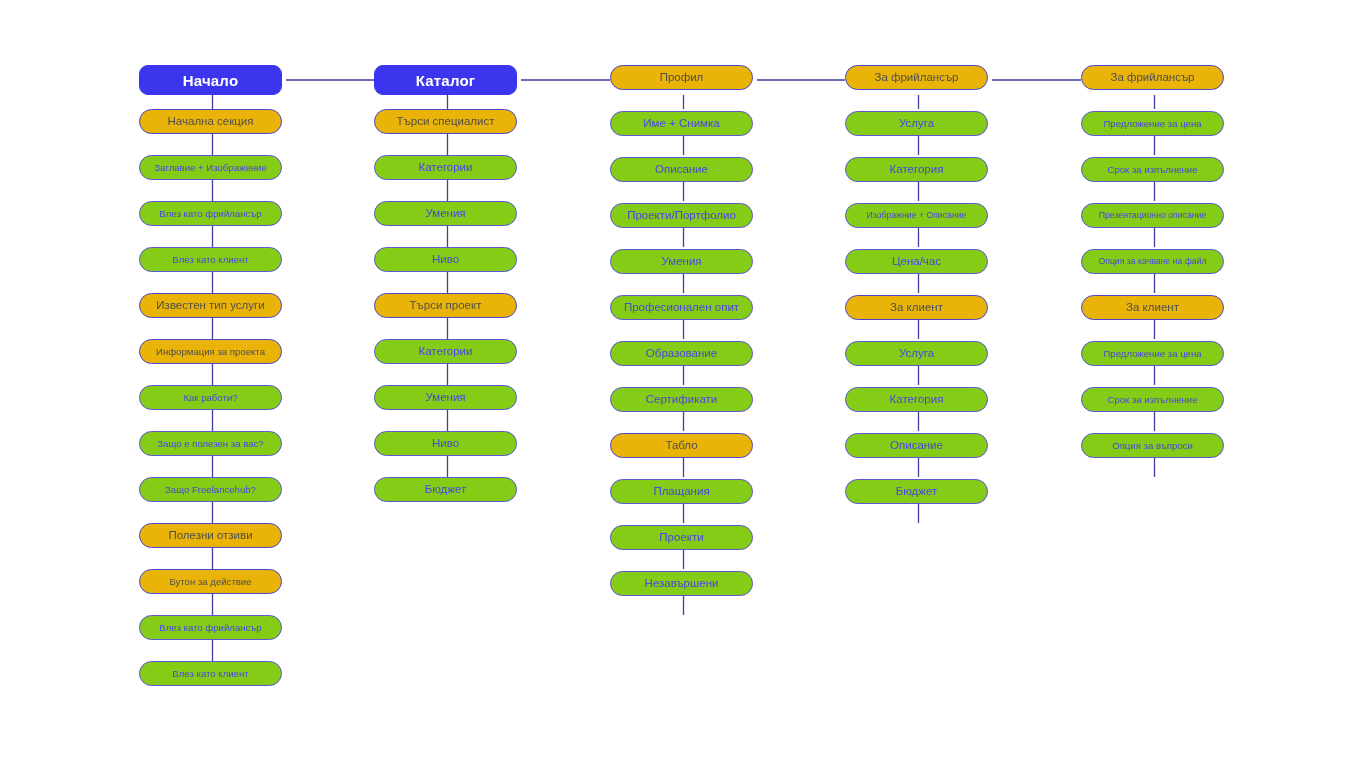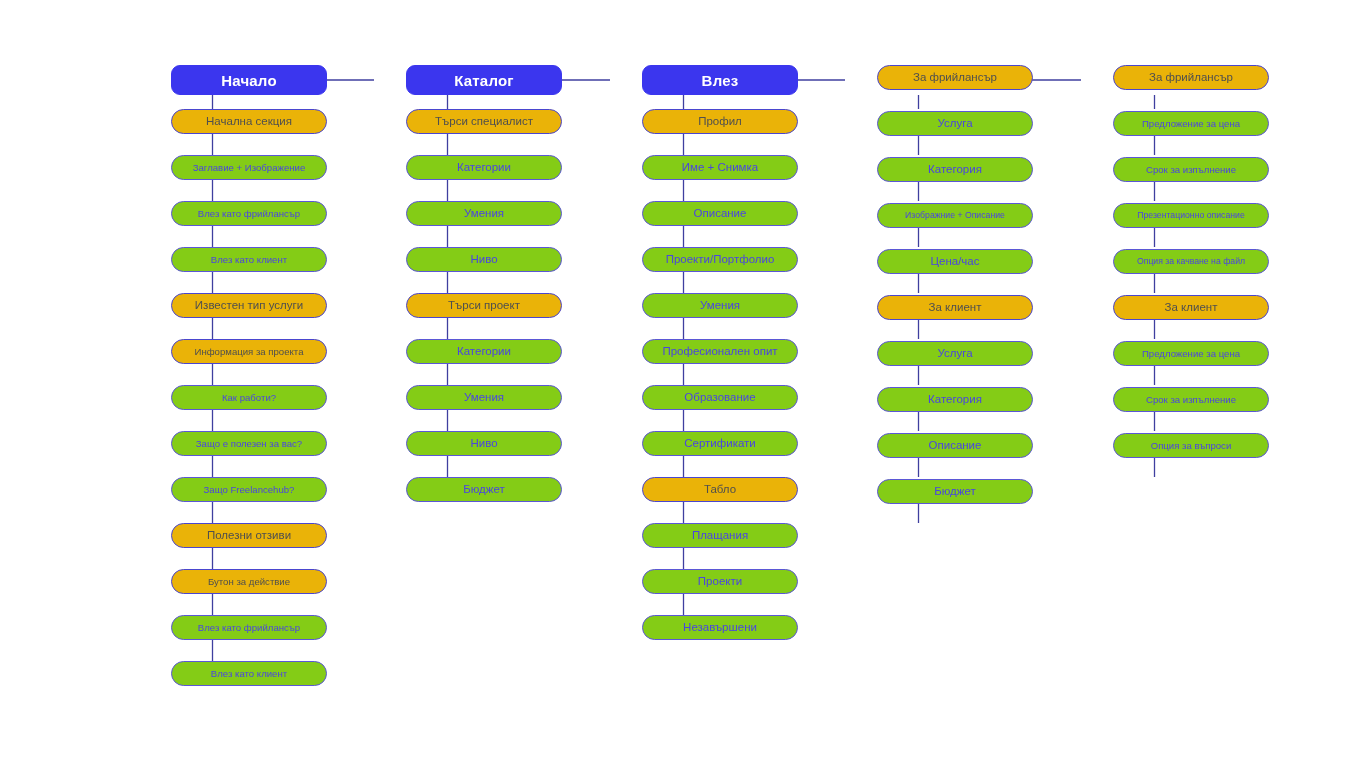--- a/index.html
+++ b/index.html
@@ -37,29 +37,28 @@
   .column {
     position: absolute;
     top: 65px;
     width: 147px;
     z-index: 2;
   }
 
   
   .node {
     box-sizing: border-box;
-    width: 156px;
+    width: 143px;
     display: flex;
     align-items: center;
     justify-content: center;
     text-align: center;
     border-radius: 14px;
     position: relative;
     z-index: 2;
-    margin-left: 32px;
   }
 
   
   .node.header {
     height: 30px;
     background: #3b36ee;
     border: 1px solid #3b36ee;
     border-radius: 9px;
     color: #ffffff;
     font-size: 15px;
@@ -253,23 +252,20 @@
       <div class="spacer"></div>
       <div class="node plain">
         <span class="node-label">Ниво</span>
       </div>
       <div class="spacer"></div>
       <div class="node plain">
         <span class="node-label">Бюджет</span>
       </div>
     </div>
     <div class="column" style="left: 610px;">
-      <div class="node header">
-        <span class="node-label">Влез</span>
-      </div>
       <div class="node section">
         <span class="node-label">Профил</span>
       </div>
       <div class="spacer"></div>
       <div class="node plain">
         <span class="node-label">Име + Снимка</span>
       </div>
       <div class="spacer"></div>
       <div class="node plain">
         <span class="node-label">Описание</span>

